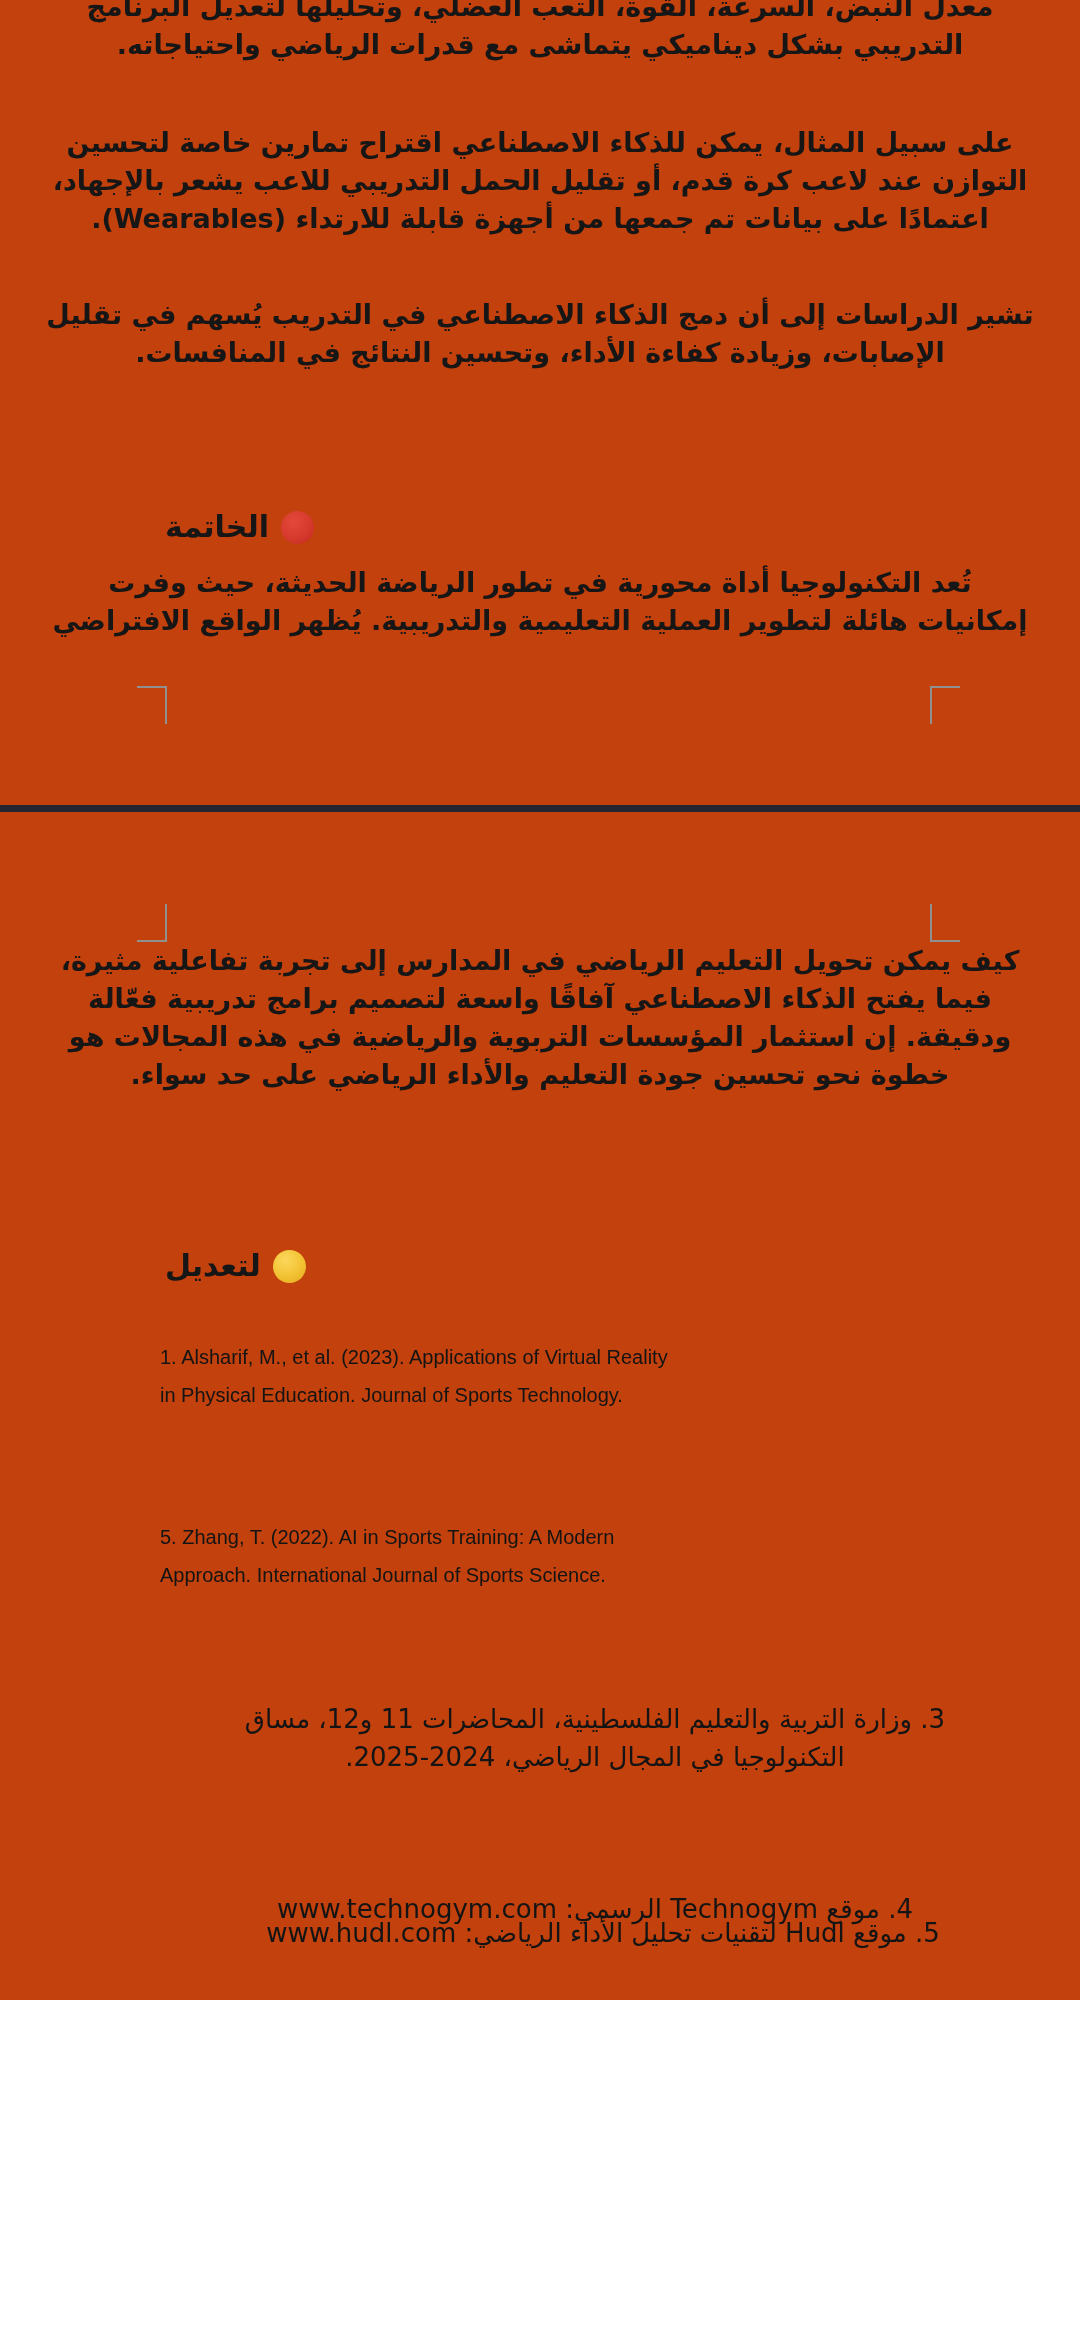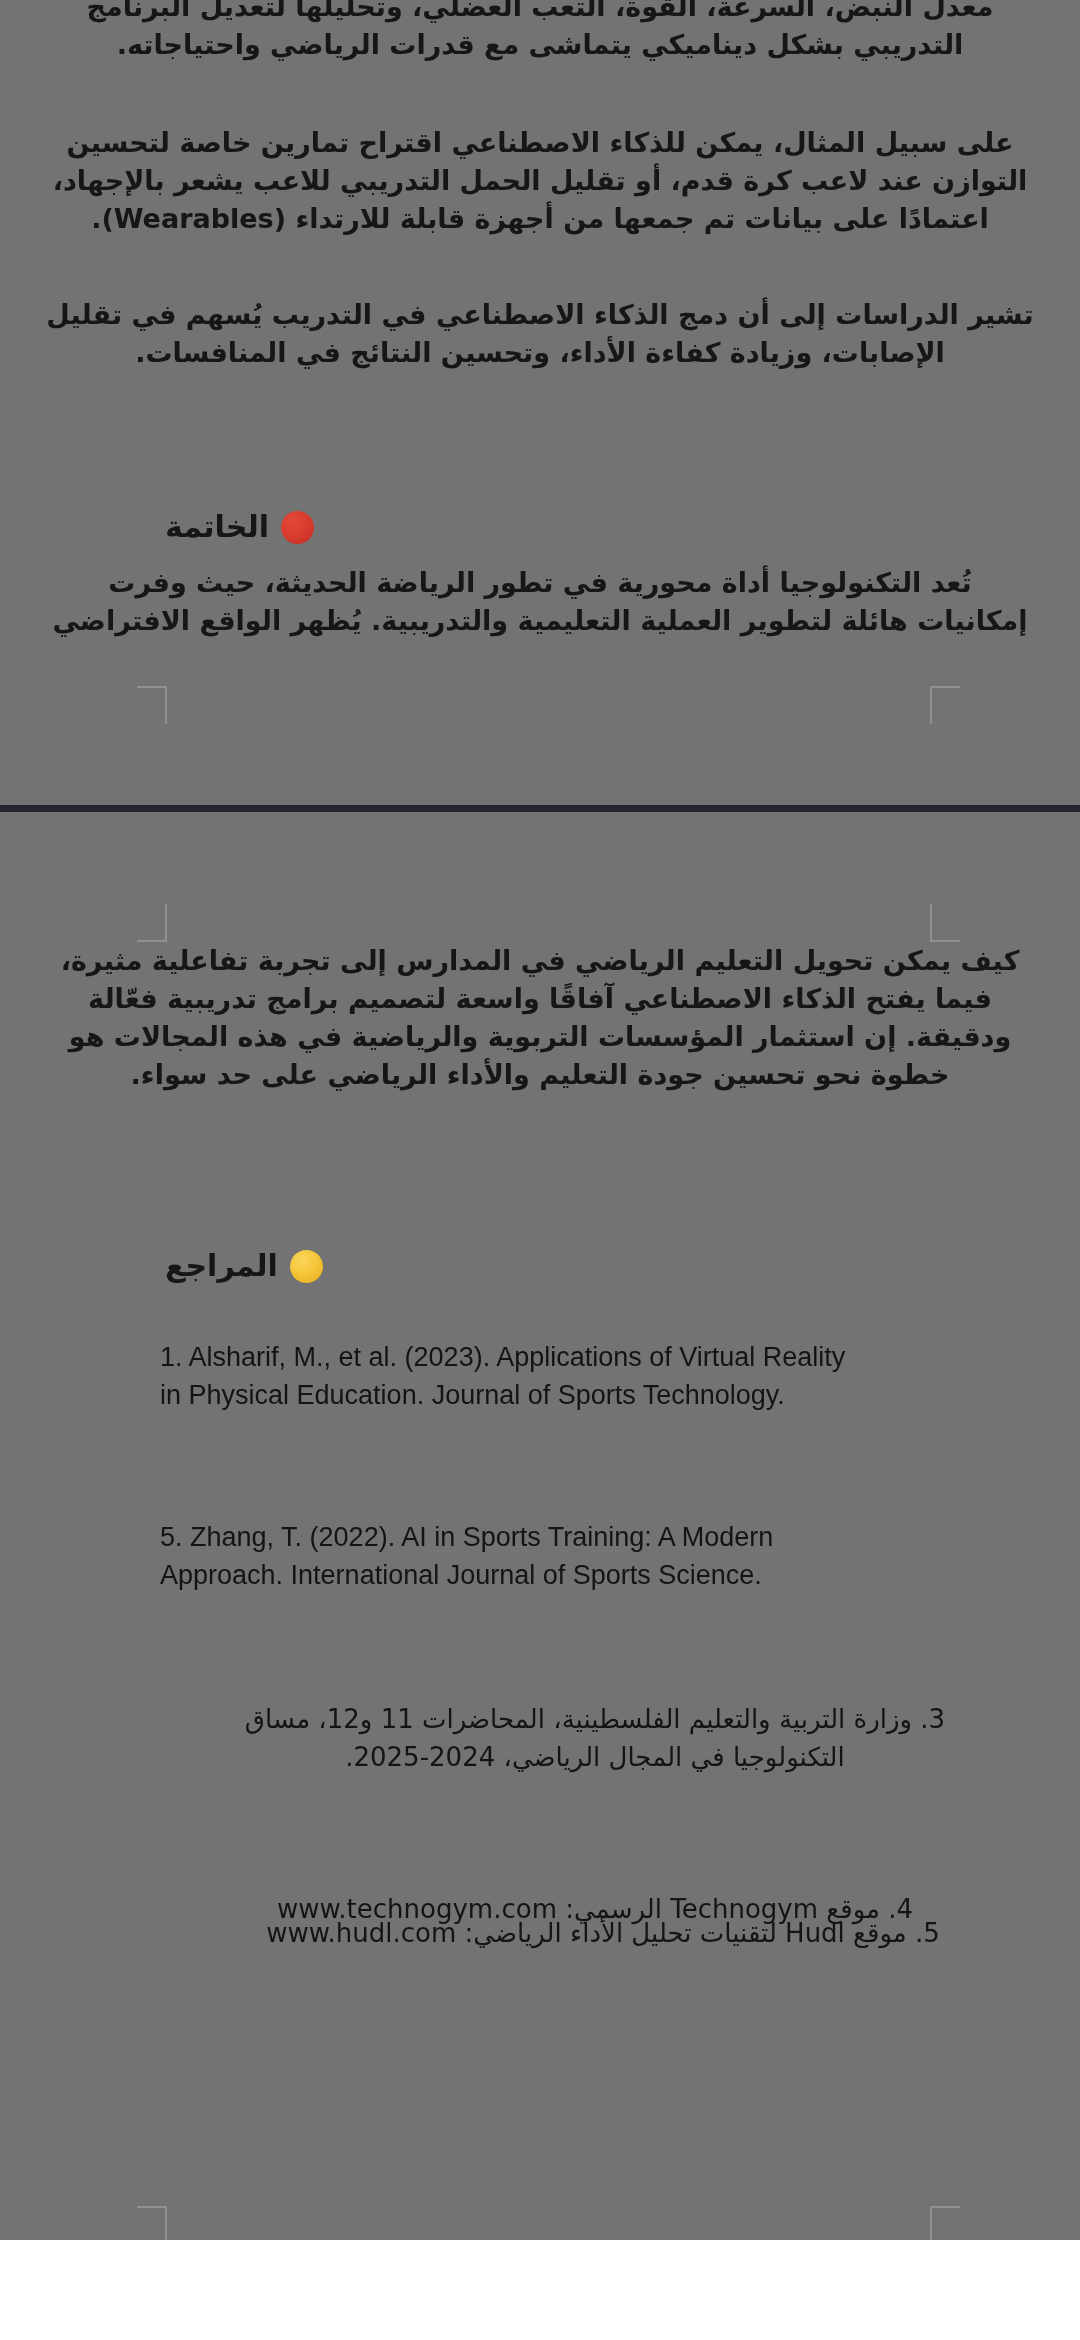--- a/index.html
+++ b/index.html
@@ -1,30 +1,30 @@
 <!DOCTYPE html>
 <html><head>
 <meta charset="utf-8">
 <style>
   html,body{margin:0;padding:0;background:#ffffff;}
-  .screen{position:relative;width:1080px;height:2240px;background:#737373;overflow:hidden;
+  .screen{position:relative;width:1080px;height:2000px;background:#c2410c;overflow:hidden;
           font-family:"DejaVu Sans",sans-serif;color:#161616;}
   
   .para{position:absolute;left:20px;width:1040px;direction:rtl;text-align:center;
         white-space:pre;font-size:27px;line-height:38px;font-weight:700;color:#161616;}
   .heading{position:absolute;left:165px;width:600px;direction:rtl;text-align:left;
            font-size:30px;line-height:44px;font-weight:700;white-space:nowrap;}
   .dot{display:inline-block;width:33px;height:33px;border-radius:50%;
        vertical-align:-7px;margin-inline-end:12px;}
   .dot.red{background:radial-gradient(circle at 38% 32%, #e4483a 0%, #d63a2d 55%, #c3281f 100%);}
   .dot.yellow{background:radial-gradient(circle at 38% 30%, #fcd75c 0%, #f2c233 55%, #e0a81d 100%);}
   
   .ref{position:absolute;white-space:pre;line-height:38px;color:#141414;}
   .ref.ltr{left:160px;width:880px;direction:ltr;text-align:left;
-           font-family:"Liberation Sans",sans-serif;font-size:27px;font-weight:400;}
+           font-family:"Liberation Sans",sans-serif;font-size:20px;font-weight:400;}
   .ref.rtl{left:165px;width:860px;direction:rtl;text-align:center;
            font-family:"DejaVu Sans",sans-serif;font-size:26px;font-weight:400;}
   
   .separator{position:absolute;left:0;width:1080px;height:7px;}
   
   .mark{position:absolute;width:28px;height:36px;}
   .mark.bl{border-top:2px solid #909090;border-right:2px solid #909090;}  
   .mark.br{border-top:2px solid #909090;border-left:2px solid #909090;}   
   .mark.tl{border-bottom:2px solid #909090;border-right:2px solid #909090;} 
   .mark.tr{border-bottom:2px solid #909090;border-left:2px solid #909090;}  
@@ -73,21 +73,21 @@
 
     <div class="mark tl" style="left:137px;top:904px;"></div>
     <div class="mark tr" style="left:930px;top:904px;"></div>
 
     <div class="para" style="top:942px;">كيف يمكن تحويل التعليم الرياضي في المدارس إلى تجربة تفاعلية مثيرة،
 فيما يفتح الذكاء الاصطناعي آفاقًا واسعة لتصميم برامج تدريبية فعّالة
 ودقيقة. إن استثمار المؤسسات التربوية والرياضية في هذه المجالات هو
 خطوة نحو تحسين جودة التعليم والأداء الرياضي على حد سواء.</div>
 
     <div class="heading" style="top:1244px;">
-      <span class="dot yellow"></span><span>المراجع</span>
+      <span class="dot yellow"></span><span>لتعديل</span>
     </div>
 
     <div class="ref ltr" style="top:1338px;">1. Alsharif, M., et al. (2023). Applications of Virtual Reality
 in Physical Education. Journal of Sports Technology.</div>
 
     <div class="ref ltr" style="top:1518px;">5. Zhang, T. (2022). AI in Sports Training: A Modern
 Approach. International Journal of Sports Science.</div>
 
     <div class="ref rtl" style="top:1700px;">3. وزارة التربية والتعليم الفلسطينية، المحاضرات 11 و12، مساق
 التكنولوجيا في المجال الرياضي، 2024‏-‏2025.</div>

